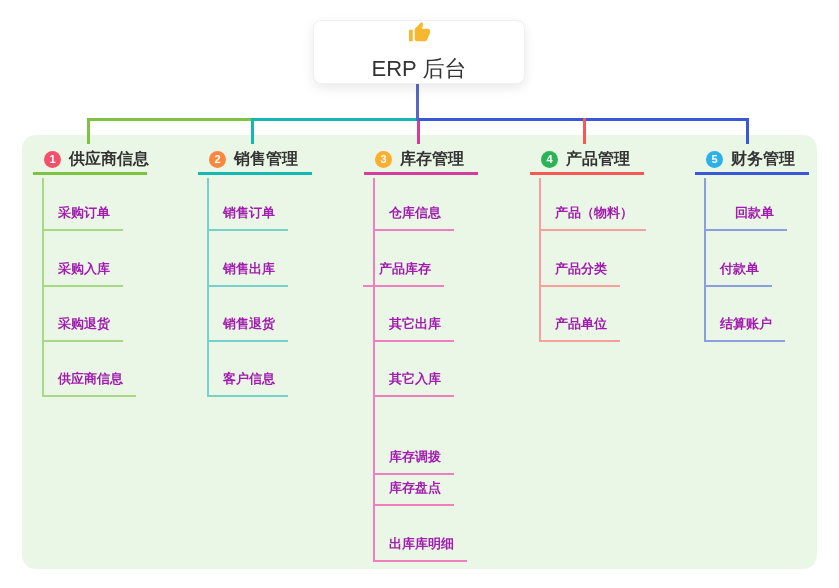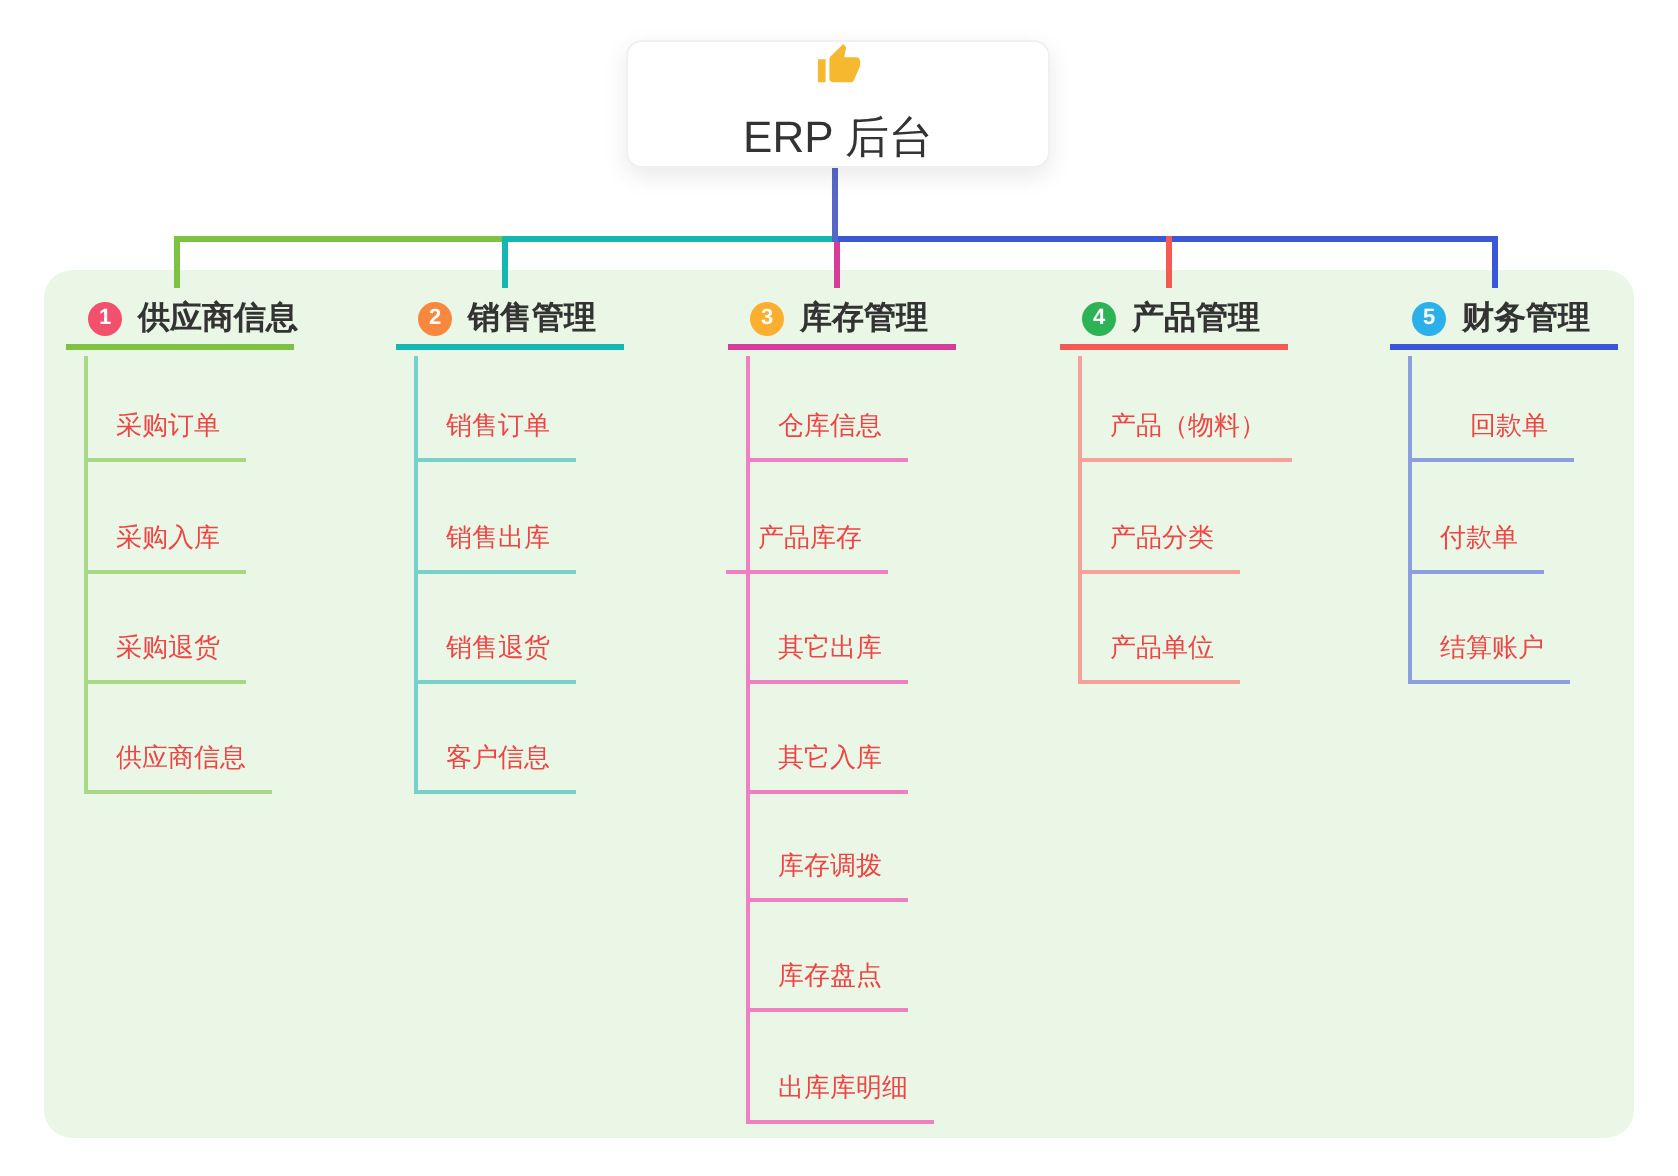--- a/index.html
+++ b/index.html
@@ -34,21 +34,21 @@
   .badge{
     flex:0 0 auto;width:17px;height:17px;border-radius:50%;
     color:#fff;font-size:11px;font-weight:bold;
     display:flex;align-items:center;justify-content:center;
     line-height:1;
   }
   .spine{position:absolute;width:2px;}
   .child{
     position:absolute;height:20px;line-height:20px;
     padding:0 13px 6px 16px;
-    font-size:13px;font-weight:400;color:#ef4444;
+    font-size:13px;font-weight:700;color:#a21caf;
     border-bottom:2px solid transparent;
     white-space:nowrap;cursor:default;
   }
 </style>
 </head>
 <body>
 
 <div class="stage">
 
   <div class="panel" id="panel" style="background: rgb(234, 246, 230);"></div>
@@ -95,21 +95,21 @@
       <div class="child" style="left: 207px; top: 369px; border-bottom-color: rgb(119, 209, 202);">客户信息</div>
       <div class="branch-label" style="left: 364px; border-bottom-color: rgb(214, 60, 153);">
     <span class="badge" style="background: rgb(252, 174, 47);">3</span>
     <span>库存管理</span>
   </div>
       <div class="spine" style="left: 373px; top: 178px; height: 384px; background: rgb(239, 127, 192);"></div>
       <div class="child" style="left: 373px; top: 203px; border-bottom-color: rgb(239, 127, 192);">仓库信息</div>
       <div class="child" style="left: 363px; top: 259px; border-bottom-color: rgb(239, 127, 192);">产品库存</div>
       <div class="child" style="left: 373px; top: 314px; border-bottom-color: rgb(239, 127, 192);">其它出库</div>
       <div class="child" style="left: 373px; top: 369px; border-bottom-color: rgb(239, 127, 192);">其它入库</div>
-      <div class="child" style="left: 373px; top: 423px; border-bottom-color: rgb(239, 127, 192);">库存调拨</div>
+      <div class="child" style="left: 373px; top: 447px; border-bottom-color: rgb(239, 127, 192);">库存调拨</div>
       <div class="child" style="left: 373px; top: 478px; border-bottom-color: rgb(239, 127, 192);">库存盘点</div>
       <div class="child" style="left: 373px; top: 534px; border-bottom-color: rgb(239, 127, 192);">出库库明细</div>
       <div class="branch-label" style="left: 530px; border-bottom-color: rgb(245, 89, 83);">
     <span class="badge" style="background: rgb(45, 179, 86);">4</span>
     <span>产品管理</span>
   </div>
       <div class="spine" style="left: 539px; top: 178px; height: 164px; background: rgb(248, 160, 154);"></div>
       <div class="child" style="left: 539px; top: 203px; border-bottom-color: rgb(248, 160, 154);">产品（物料）</div>
       <div class="child" style="left: 539px; top: 259px; border-bottom-color: rgb(248, 160, 154);">产品分类</div>
       <div class="child" style="left: 539px; top: 314px; border-bottom-color: rgb(248, 160, 154);">产品单位</div>

